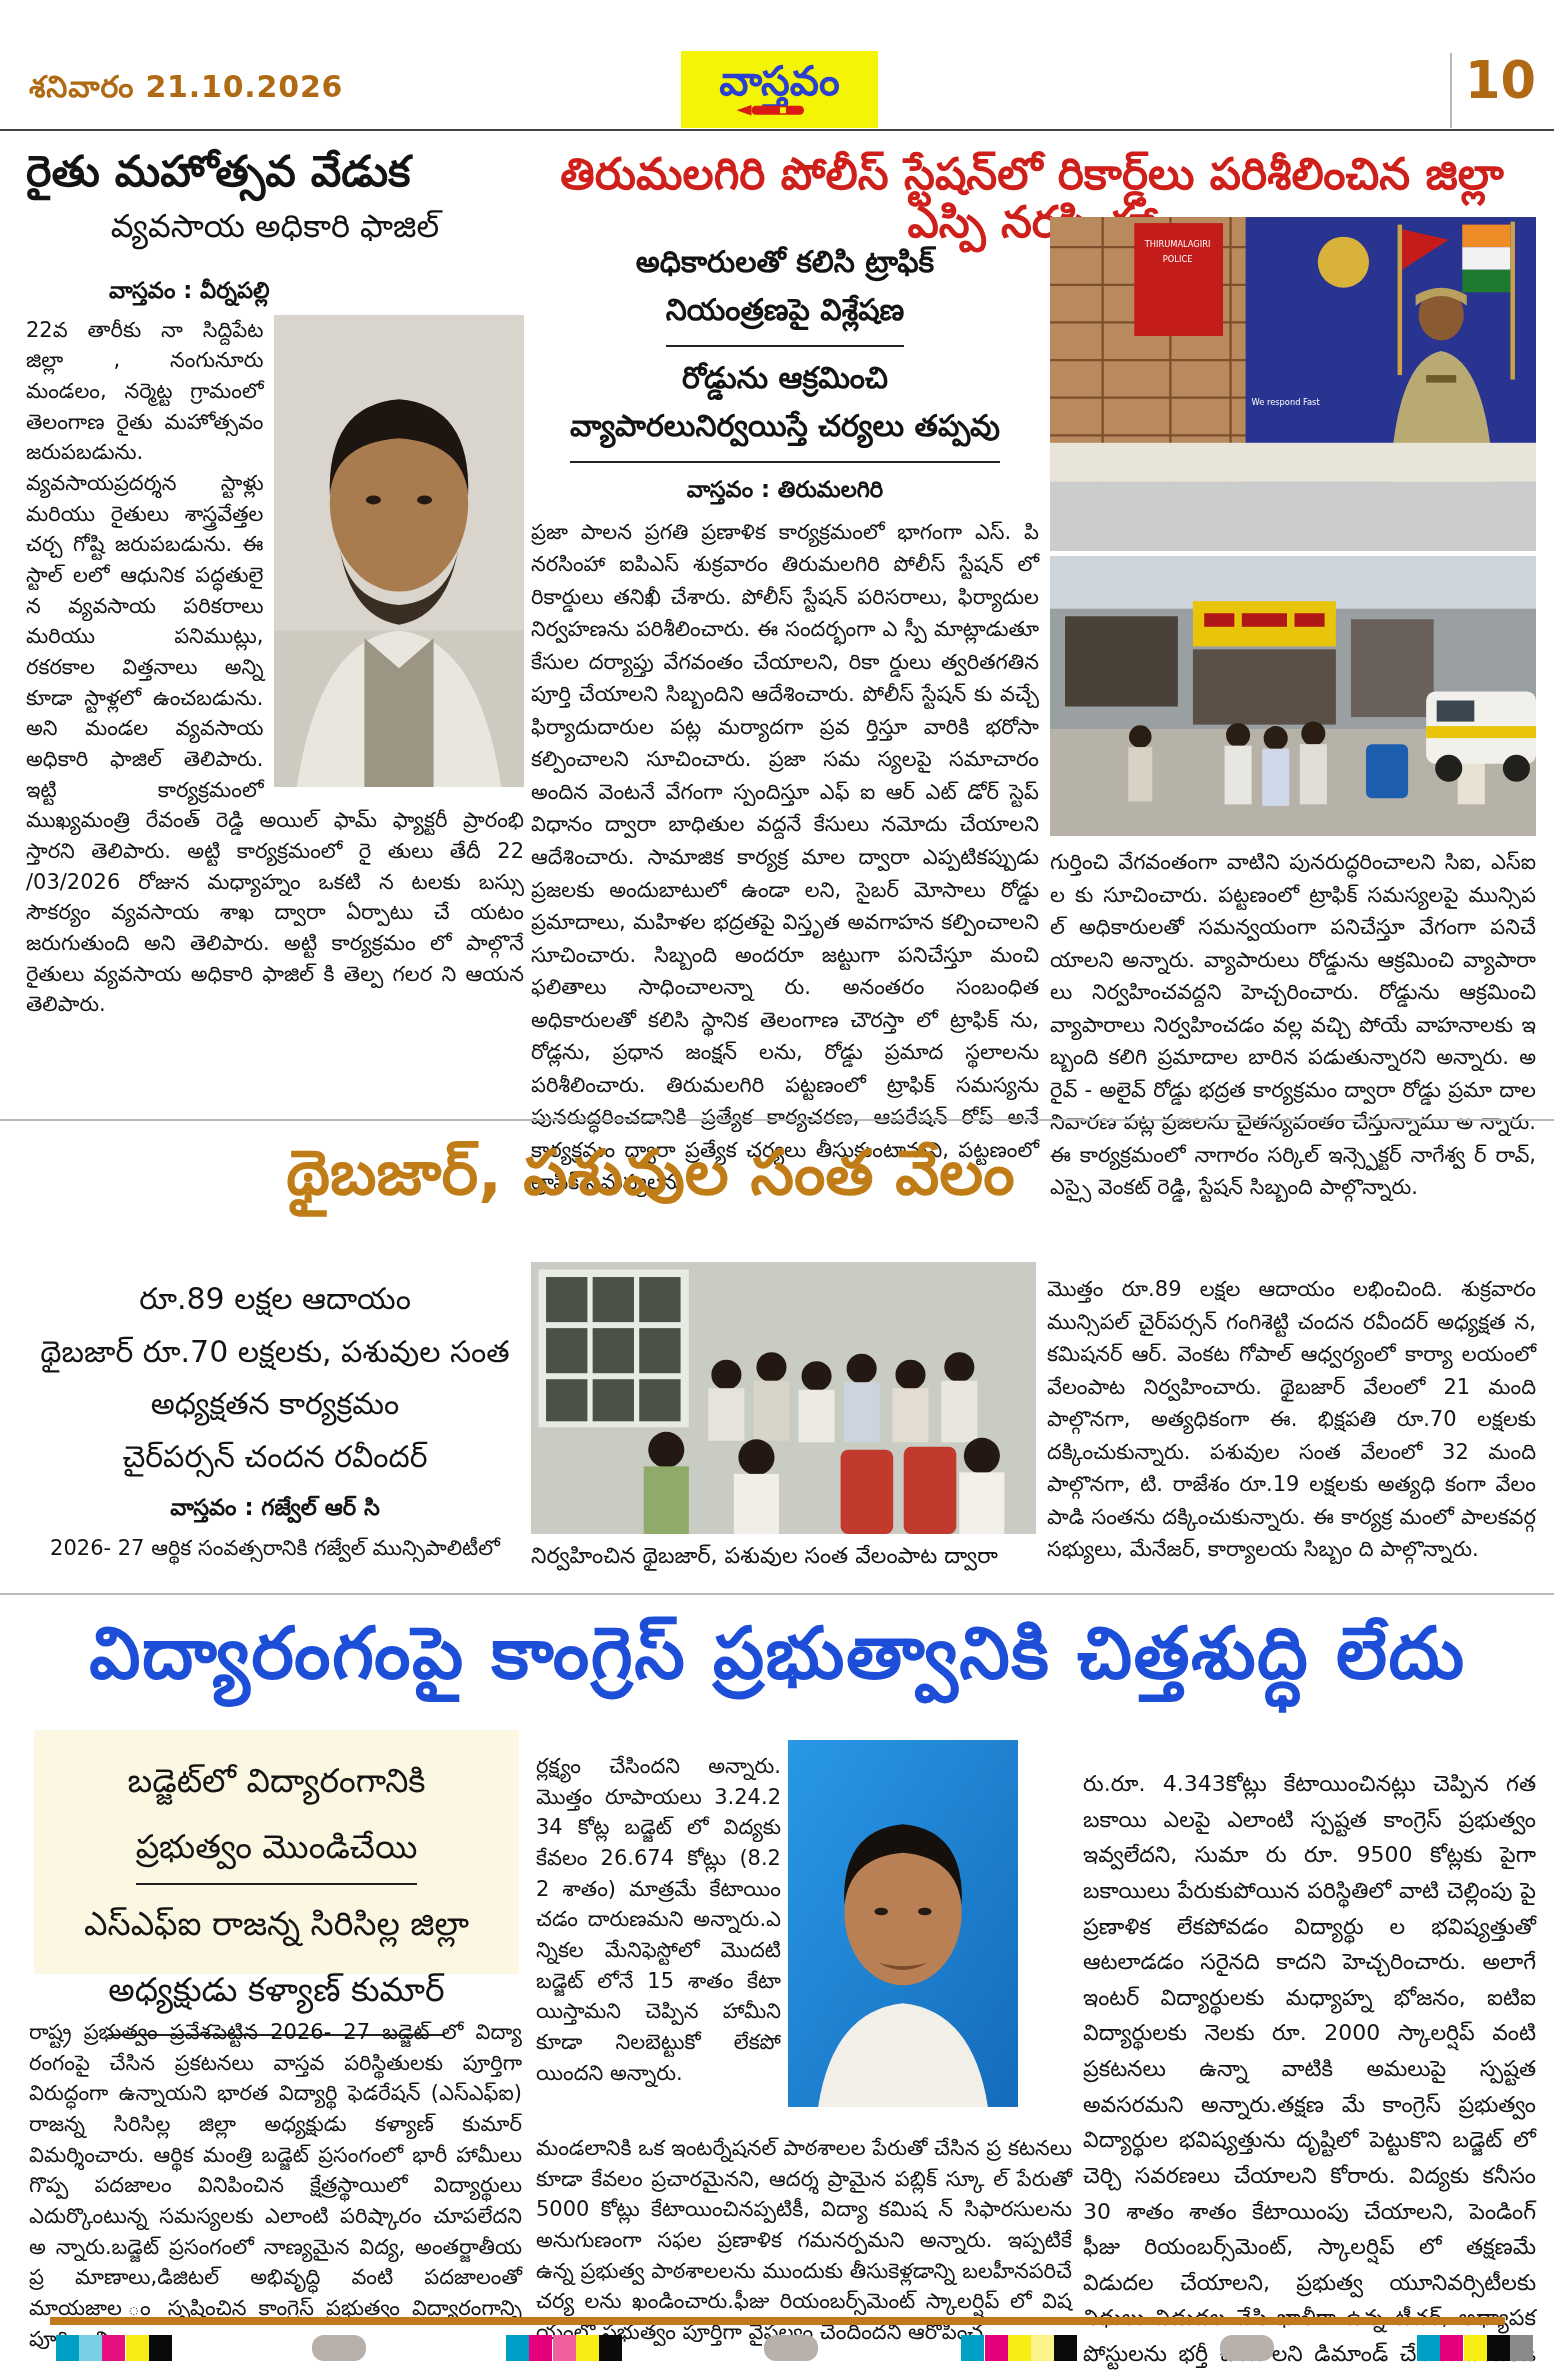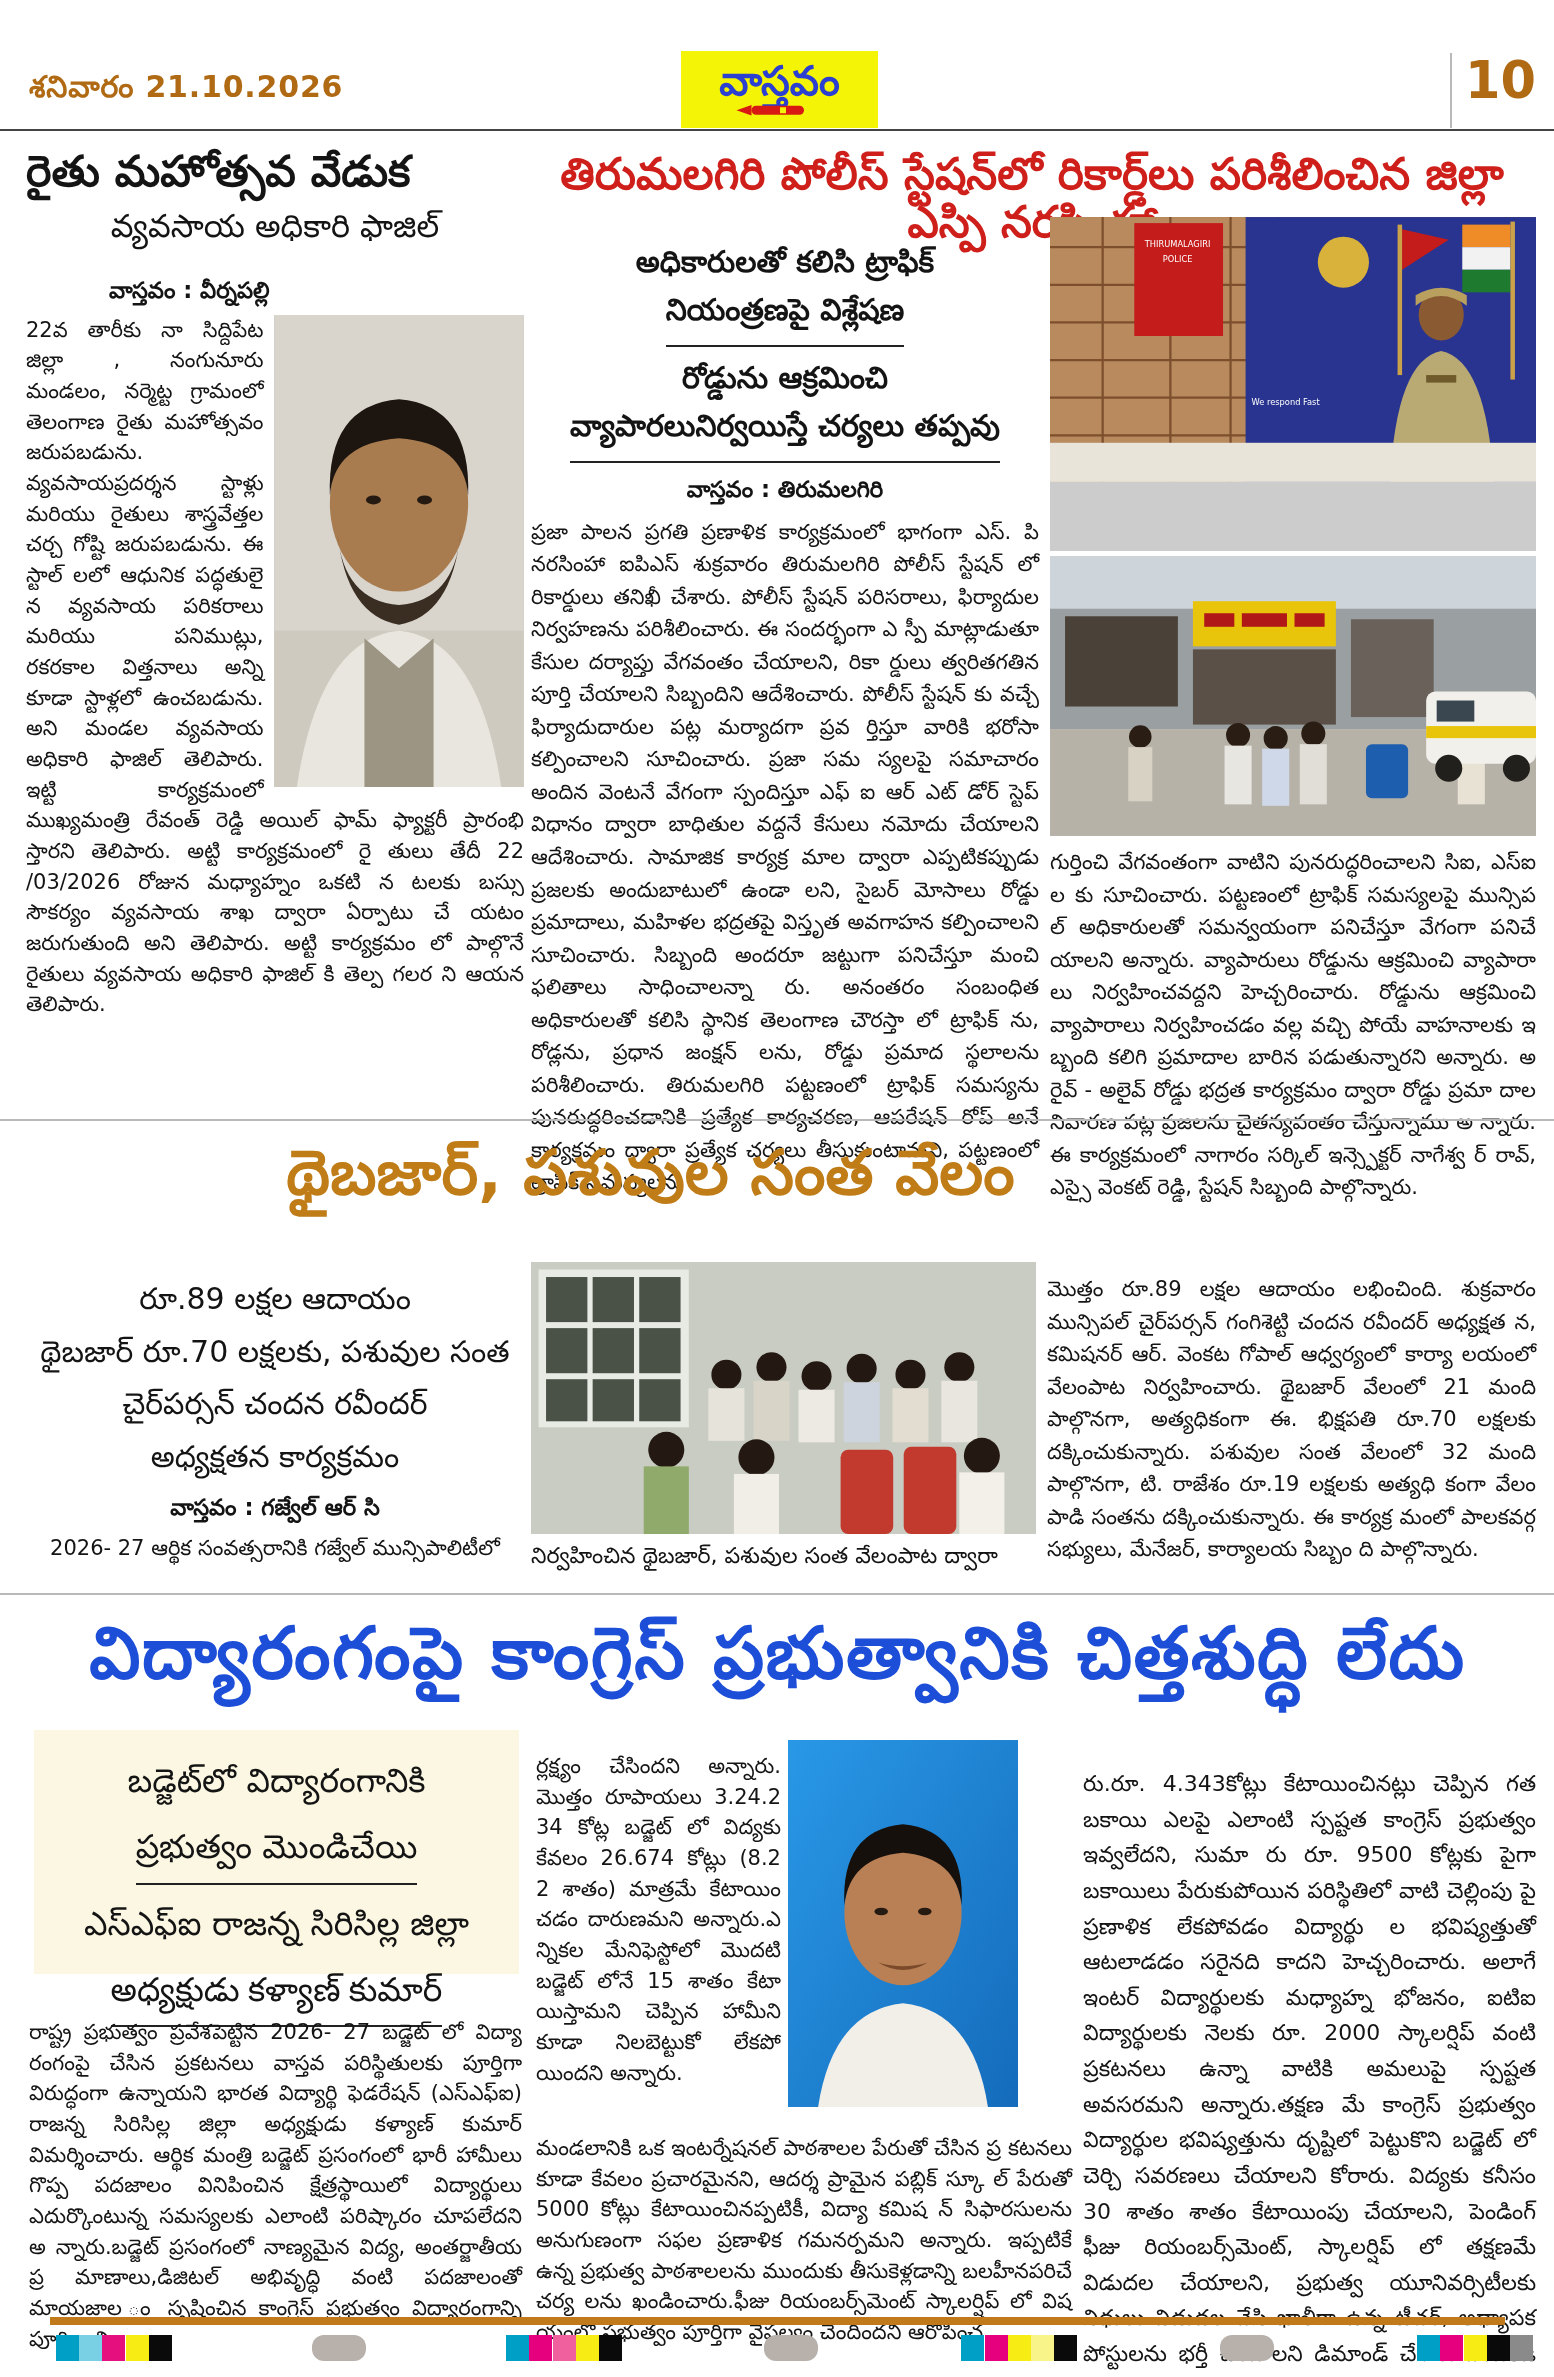--- a/index.html
+++ b/index.html
@@ -180,22 +180,22 @@
     <div class="body-t2 justify" style="margin-top:10.5px;">గుర్తించి వేగవంతంగా వాటిని పునరుద్ధరించాలని సిఐ, ఎస్ఐ ల కు సూచించారు. పట్టణంలో ట్రాఫిక్ సమస్యలపై మున్సిప ల్ అధికారులతో సమన్వయంగా పనిచేస్తూ వేగంగా పనిచే యాలని అన్నారు. వ్యాపారులు రోడ్డును ఆక్రమించి వ్యాపారా లు నిర్వహించవద్దని హెచ్చరించారు. రోడ్డును ఆక్రమించి వ్యాపారాలు నిర్వహించడం వల్ల వచ్చి పోయే వాహనాలకు ఇ బ్బంది కలిగి ప్రమాదాల బారిన పడుతున్నారని అన్నారు. అ రైవ్ - అలైవ్ రోడ్డు భద్రత కార్యక్రమం ద్వారా రోడ్డు ప్రమా దాల నివారణ పట్ల ప్రజలను చైతన్యవంతం చేస్తున్నాము అ న్నారు. ఈ కార్యక్రమంలో నాగారం సర్కిల్ ఇన్స్పెక్టర్ నాగేశ్వ ర్ రావ్, ఎస్సై వెంకట్ రెడ్డి, స్టేషన్ సిబ్బంది పాల్గొన్నారు.</div>
   </div>
 
   <div class="abs hairline" style="left:0px;top:1119px;width:1555px;height:1.5px;"></div>
 
   <div class="abs a3-headline center" style="left:0px;top:1136px;width:1301px;">థైబజార్, పశువుల సంత వేలం</div>
 
   <div class="abs center" style="left:30px;top:1273px;width:490px;">
     <div class="a3-sub">రూ.89 లక్షల ఆదాయం</div>
     <div class="a3-sub">థైబజార్ రూ.70 లక్షలకు, పశువుల సంత</div>
+    <div class="a3-sub">అధ్యక్షతన కార్యక్రమం</div>
     <div class="a3-sub">చైర్‌పర్సన్ చందన రవీందర్</div>
-    <div class="a3-sub">అధ్యక్షతన కార్యక్రమం</div>
     <div class="byline" style="margin-top:10.5px;">వాస్తవం : గజ్వేల్ ఆర్ సి</div>
     <div class="body-t2" style="margin-top:6px;">2026- 27 ఆర్థిక సంవత్సరానికి గజ్వేల్ మున్సిపాలిటీలో</div>
   </div>
 
   <div class="abs" style="left:531px;top:1262px;width:505px;">
     <div class="photo" style="width:505px;height:272px;">
       <svg width="505" height="272" viewBox="0 0 672 362">
         <rect width="672" height="362" fill="#c8ccc2"></rect>
         <g>
           <rect x="10" y="10" width="200" height="210" fill="#e8eae4"></rect>
@@ -243,21 +243,21 @@
   <div class="abs body-t2 justify" style="left:1047px;top:1273px;width:489px;">మొత్తం రూ.89 లక్షల ఆదాయం లభించింది. శుక్రవారం మున్సిపల్ చైర్‌పర్సన్ గంగిశెట్టి చందన రవీందర్ అధ్యక్షత న, కమిషనర్ ఆర్. వెంకట గోపాల్ ఆధ్వర్యంలో కార్యా లయంలో వేలంపాట నిర్వహించారు. థైబజార్ వేలంలో 21 మంది పాల్గొనగా, అత్యధికంగా ఈ. భిక్షపతి రూ.70 లక్షలకు దక్కించుకున్నారు. పశువుల సంత వేలంలో 32 మంది పాల్గొనగా, టి. రాజేశం రూ.19 లక్షలకు అత్యధి కంగా వేలం పాడి సంతను దక్కించుకున్నారు. ఈ కార్యక్ర మంలో పాలకవర్గ సభ్యులు, మేనేజర్, కార్యాలయ సిబ్బం ది పాల్గొన్నారు.</div>
 
   <div class="abs hairline" style="left:0px;top:1593px;width:1555px;height:1.5px;"></div>
 
   <div class="abs a4-headline center" style="left:15px;top:1611px;width:1525px;">విద్యారంగంపై కాంగ్రెస్ ప్రభుత్వానికి చిత్తశుద్ధి లేదు</div>
 
   <div class="abs cream-box center" style="left:34px;top:1730px;width:485px;height:244px;padding-top:18px;box-sizing:border-box;">
     <div class="a4-sub">బడ్జెట్‌లో విద్యారంగానికి</div>
     <div><span class="a4-sub u-line" style="padding-bottom:3px;">ప్రభుత్వం మొండిచేయి</span></div>
     <div class="a4-sub" style="margin-top:6px;">ఎస్ఎఫ్ఐ రాజన్న సిరిసిల్ల జిల్లా</div>
-    <div><span class="a4-sub u-line" style="padding-bottom:2px;font-family:Liberation Serif, serif;">అధ్యక్షుడు కళ్యాణ్ కుమార్</span></div>
+    <div><span class="a4-sub u-line" style="padding-bottom:11px;">అధ్యక్షుడు కళ్యాణ్ కుమార్</span></div>
   </div>
 
   <div class="abs body-t justify" style="left:29px;top:2017px;width:493px;">రాష్ట్ర ప్రభుత్వం ప్రవేశపెట్టిన 2026- 27 బడ్జెట్ లో విద్యా రంగంపై చేసిన ప్రకటనలు వాస్తవ పరిస్థితులకు పూర్తిగా విరుద్ధంగా ఉన్నాయని భారత విద్యార్థి ఫెడరేషన్ (ఎస్ఎఫ్ఐ) రాజన్న సిరిసిల్ల జిల్లా అధ్యక్షుడు కళ్యాణ్ కుమార్ విమర్శించారు. ఆర్థిక మంత్రి బడ్జెట్ ప్రసంగంలో భారీ హామీలు గొప్ప పదజాలం వినిపించిన క్షేత్రస్థాయిలో విద్యార్థులు ఎదుర్కొంటున్న సమస్యలకు ఎలాంటి పరిష్కారం చూపలేదని అ న్నారు.బడ్జెట్ ప్రసంగంలో నాణ్యమైన విద్య, అంతర్జాతీయ ప్ర మాణాలు,డిజిటల్ అభివృద్ధి వంటి పదజాలంతో మాయజాల ం సృష్టించిన కాంగ్రెస్ ప్రభుత్వం విద్యారంగాన్ని పూర్తిగా ని</div>
 
   <div class="abs body-t justify" style="left:536px;top:1751px;width:245px;">ర్లక్ష్యం చేసిందని అన్నారు. మొత్తం రూపాయలు 3.24.2 34 కోట్ల బడ్జెట్ లో విద్యకు కేవలం 26.674 కోట్లు (8.2 2 శాతం) మాత్రమే కేటాయిం చడం దారుణమని అన్నారు.ఎ న్నికల మేనిఫెస్టోలో మొదటి బడ్జెట్ లోనే 15 శాతం కేటా యిస్తామని చెప్పిన హామీని కూడా నిలబెట్టుకో లేకపో యిందని అన్నారు.</div>
 
   <div class="abs photo" style="left:788px;top:1740px;width:230px;height:367px;">
     <svg width="230" height="367" viewBox="0 0 306 488">
       <rect width="306" height="488" fill="#1c86d8"></rect>
       <rect width="306" height="488" fill="url(#gbl)"></rect>

